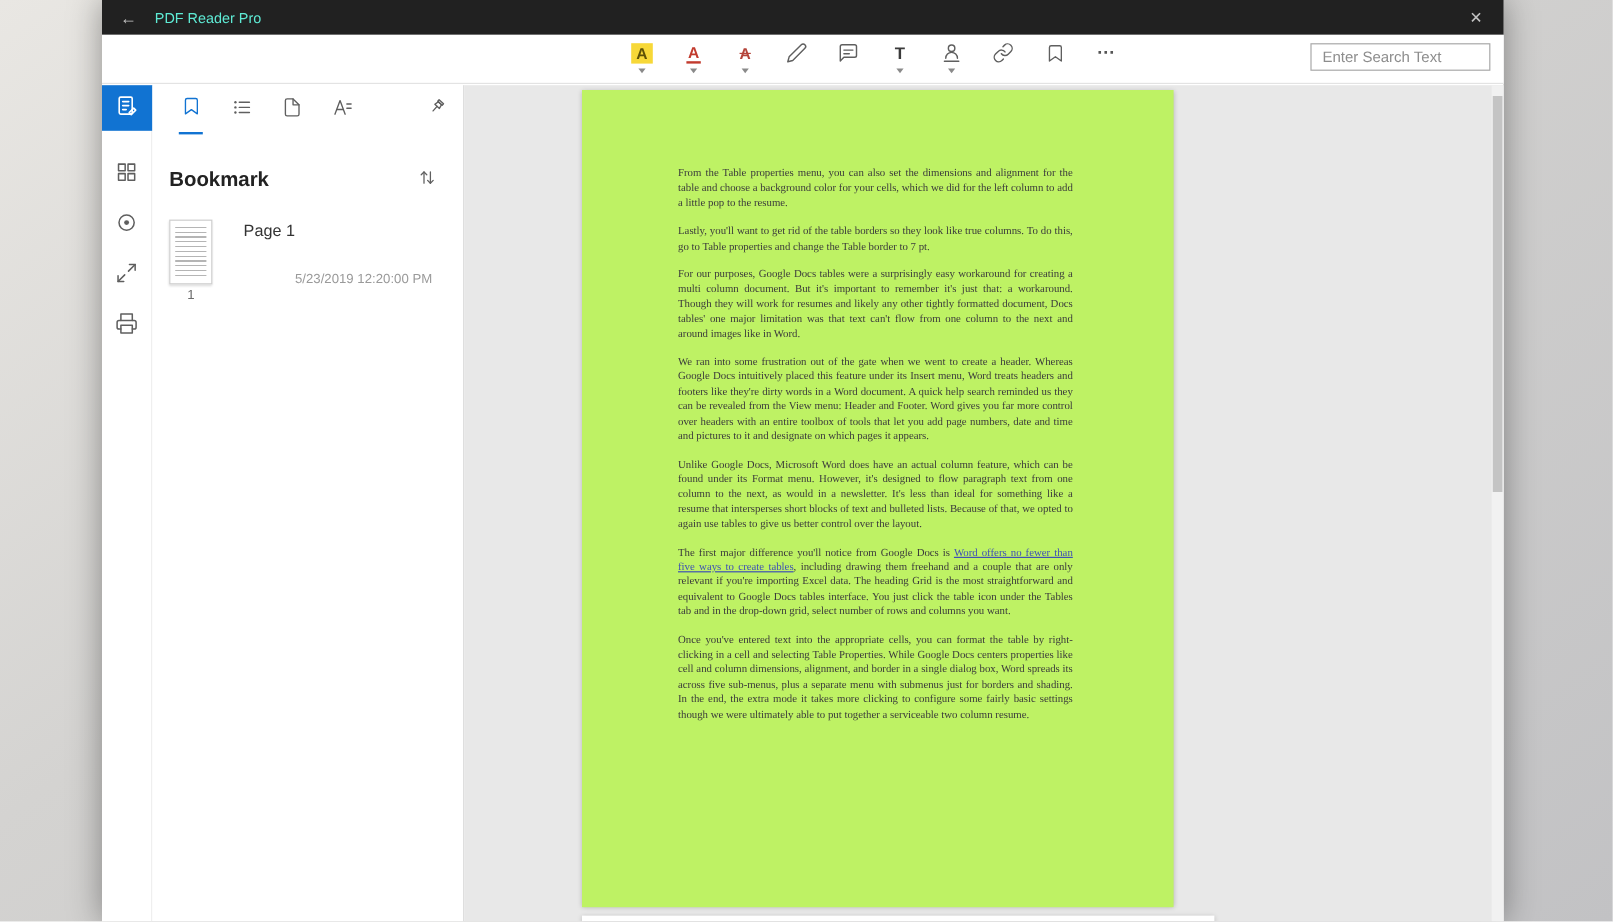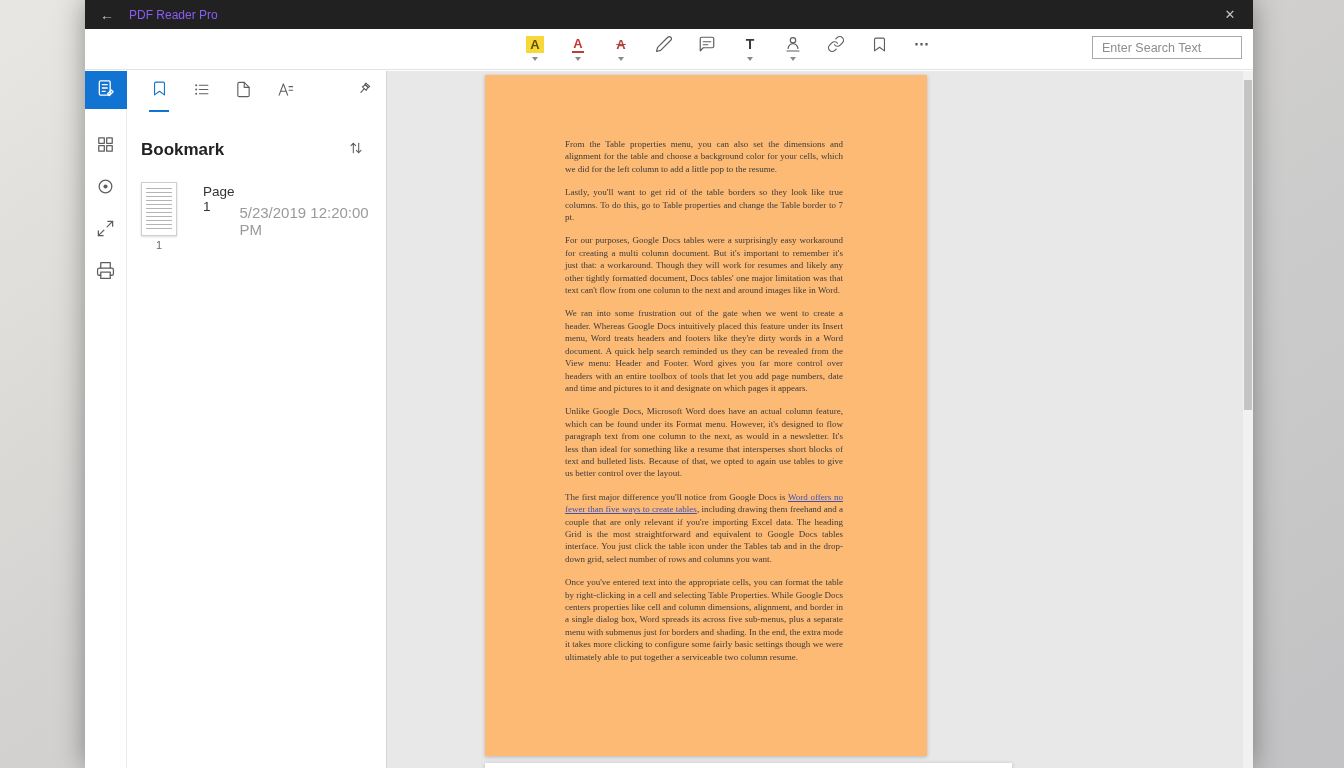--- a/index.html
+++ b/index.html
@@ -8,21 +8,21 @@
   .stage { position:relative; width:1344px; height:768px; overflow:hidden;
            background:linear-gradient(145deg,#e9e7e3 0%, #d4d3d1 40%, #c2c2c4 100%); }
 
   .window { position:absolute; left:85px; top:0; width:1168px; height:768px;
             background:#fff; box-shadow:0 0 26px rgba(0,0,0,.38); }
 
   
   .titlebar { height:29px; background:#212121; display:flex; align-items:center; color:#c9c9c9; }
   .tb-back { width:44px; height:29px; display:flex; align-items:center; justify-content:center;
              font-size:14px; color:#c3c3c3; cursor:pointer; }
-  .tb-title { font-size:12px; color:#8b5cf6; }
+  .tb-title { font-size:12px; color:#5eead4; }
   .tb-spacer { flex:1; }
   .tb-close { width:46px; height:29px; display:flex; align-items:center; justify-content:center;
               font-size:13px; color:#c3c3c3; cursor:pointer; }
 
   
   .toolbar { position:relative; height:41px; background:#fff; border-bottom:1px solid #e3e3e3; }
   .tools { position:absolute; left:436px; top:0; height:41px; display:flex; align-items:flex-start; gap:15px; padding-top:4px; }
   .tool { width:28px; height:35px; display:flex; flex-direction:column; align-items:center;
           justify-content:flex-start; cursor:pointer; }
   .tool .glyphbox { height:22px; display:flex; align-items:center; justify-content:center; }
@@ -64,25 +64,25 @@
 
   .bm-item { display:flex; margin:22px 14px 0 14px; cursor:pointer; }
   .bm-thumbwrap { display:flex; flex-direction:column; align-items:center; }
   .bm-thumb { width:36px; height:54px; background:#fff; border:1px solid #cfcfcf;
               box-shadow:0 1px 2px rgba(0,0,0,.15); padding:5px 4px; }
   .bm-thumb-lines { width:100%; height:100%;
        background:repeating-linear-gradient(#9c9c9c 0 1px, transparent 1px 4px); opacity:.75; }
   .bm-pagenum { font-size:11px; color:#6b6b6b; margin-top:3px; }
   .bm-meta { margin-left:26px; display:flex; flex-direction:row; height:56px; }
   .bm-label { font-size:13.5px; color:#333; margin-top:2px; }
-  .bm-time { font-size:15px; color:#9a9a9a; margin-top:auto; }
+  .bm-time { font-size:11px; color:#9a9a9a; margin-top:auto; }
 
   
   .viewer { flex:1; background:#e8e8e8; position:relative; overflow:hidden; }
-  .page { position:absolute; left:98px; top:4px; width:442px; height:681px; background:#fdba74;
+  .page { position:absolute; left:98px; top:4px; width:493px; height:681px; background:#bef264;
           box-shadow:0 1px 4px rgba(0,0,0,.22); }
   .page-inner { padding:63px 84px 0 80px; font-family:"Liberation Serif", serif;
                 font-size:9px; line-height:1.38; color:#3b3b3b; text-align:justify; }
   .doc-para { margin-bottom:11px; }
   .doc-heading { font-size:9.5px; font-weight:bold; text-decoration:underline; margin:2px 0 11px 0; color:#2e2e2e; }
   .doc-link { color:#3f51b5; text-decoration:underline; cursor:pointer; }
   .page2 { position:absolute; left:98px; top:692px; width:527px; bottom:0; background:#fff;
            box-shadow:0 1px 4px rgba(0,0,0,.22); }
 
   .scrollbar { position:absolute; right:0; top:0; width:10px; height:100%; background:#f1f1f1; }

